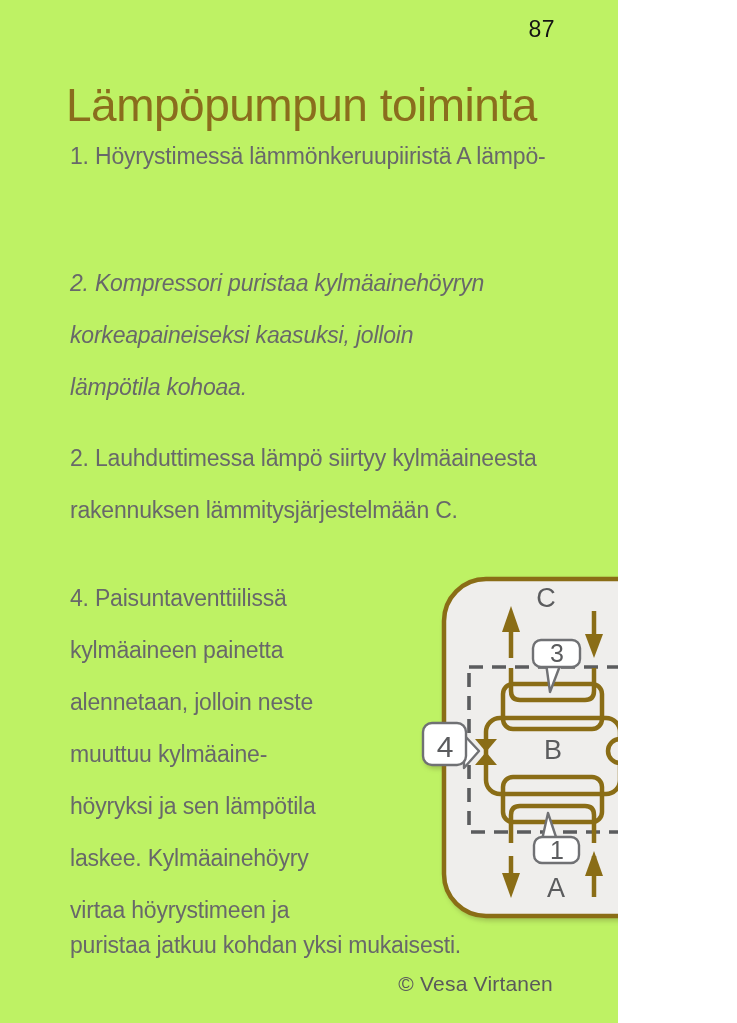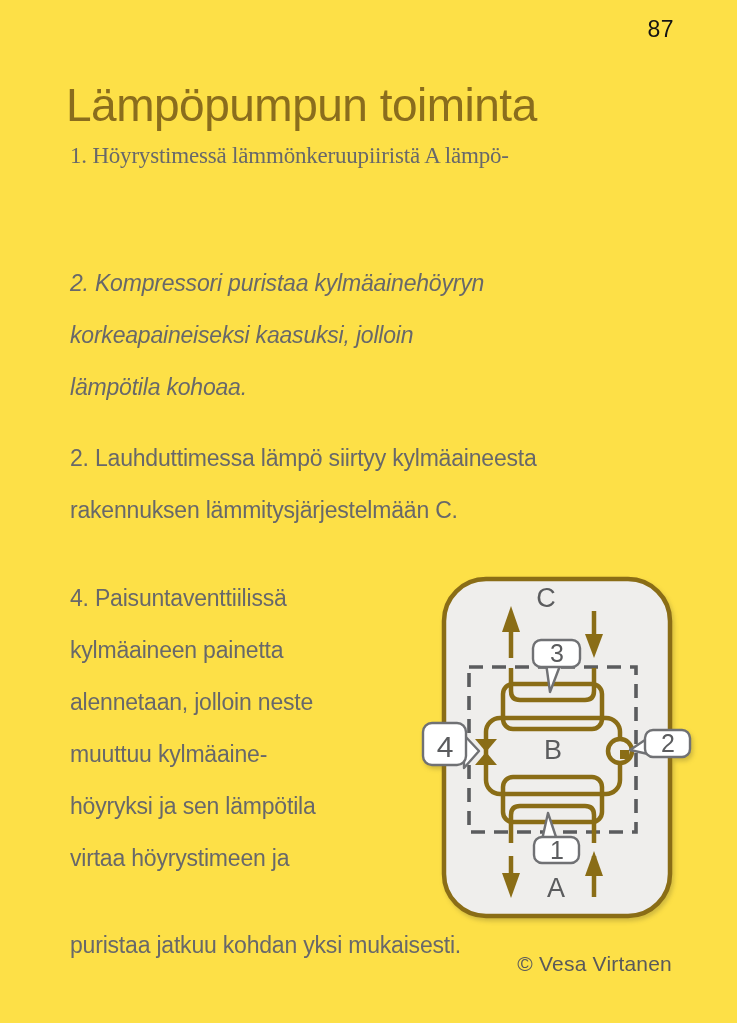--- a/index.html
+++ b/index.html
@@ -1,43 +1,43 @@
 <!DOCTYPE html>
 <html><head>
 <meta charset="utf-8">
 <style>
   html,body{margin:0;padding:0;background:#ffffff;}
   .page{
     position:relative;
-    width:737px;height:1023px;
-    background:#fde047;
+    width:618px;height:1023px;
+    background:#bef264;
     overflow:hidden;
     font-family:"Liberation Sans", sans-serif;
   }
   .page-number{
     position:absolute;top:16px;right:63px;
     font-size:23px;color:#141414;letter-spacing:0.5px;
   }
   .doc-title{
     position:absolute;left:66px;top:47px;
     font-size:46px;font-weight:normal;letter-spacing:-0.5px;
     color:#8a6d1d;white-space:nowrap;
   }
   .para{
     position:absolute;left:70px;
     font-size:23px;line-height:52px;letter-spacing:-0.2px;
     color:#68686a;white-space:nowrap;
   }
-  .para-1{top:130px;font-family:Liberation Serif, serif;}
+  .para-1{top:130px;}
   .para-2{top:257px;font-style:italic;}
   .para-3{top:432px;}
   .para-4{top:572px;width:350px;}
   .para-5{top:919px;}
   .copyright{
-    position:absolute;top:952px;right:65px;
+    position:absolute;top:972px;right:65px;
     font-size:21px;color:#59595b;letter-spacing:0.2px;
   }
   .diagram-svg{
     position:absolute;left:415px;top:570px;width:280px;height:350px;
     filter:drop-shadow(2px 3px 2px rgba(80,70,35,0.25));
   }
   .gold-line{stroke:#8a6d16;stroke-width:4.5;fill:none;stroke-linejoin:round;}
   .gold-fill{fill:#8a6d16;stroke:none;}
   .dash-line{stroke:#5b5c5e;stroke-width:3.6;fill:none;stroke-dasharray:14 9;}
   .callout-shape{fill:#ffffff;stroke:#707174;stroke-width:2.4;stroke-linejoin:round;}
@@ -66,20 +66,21 @@
     <div>2. Lauhduttimessa lämpö siirtyy kylmäaineesta</div>
     <div>rakennuksen lämmitysjärjestelmään C.</div>
   </div>
 
   <div class="para para-4">
     <div>4. Paisuntaventtiilissä</div>
     <div>kylmäaineen painetta</div>
     <div>alennetaan, jolloin neste</div>
     <div>muuttuu kylmäaine-</div>
     <div>höyryksi ja sen lämpötila</div>
+    <div>laskee. Kylmäainehöyry</div>
     <div>virtaa höyrystimeen ja</div>
   </div>
 
   <div class="para para-5">
     <div>puristaa jatkuu kohdan yksi mukaisesti.</div>
   </div>
 
   <div class="copyright">© Vesa Virtanen</div>
 
   <svg class="diagram-svg" viewBox="415 570 280 350">

